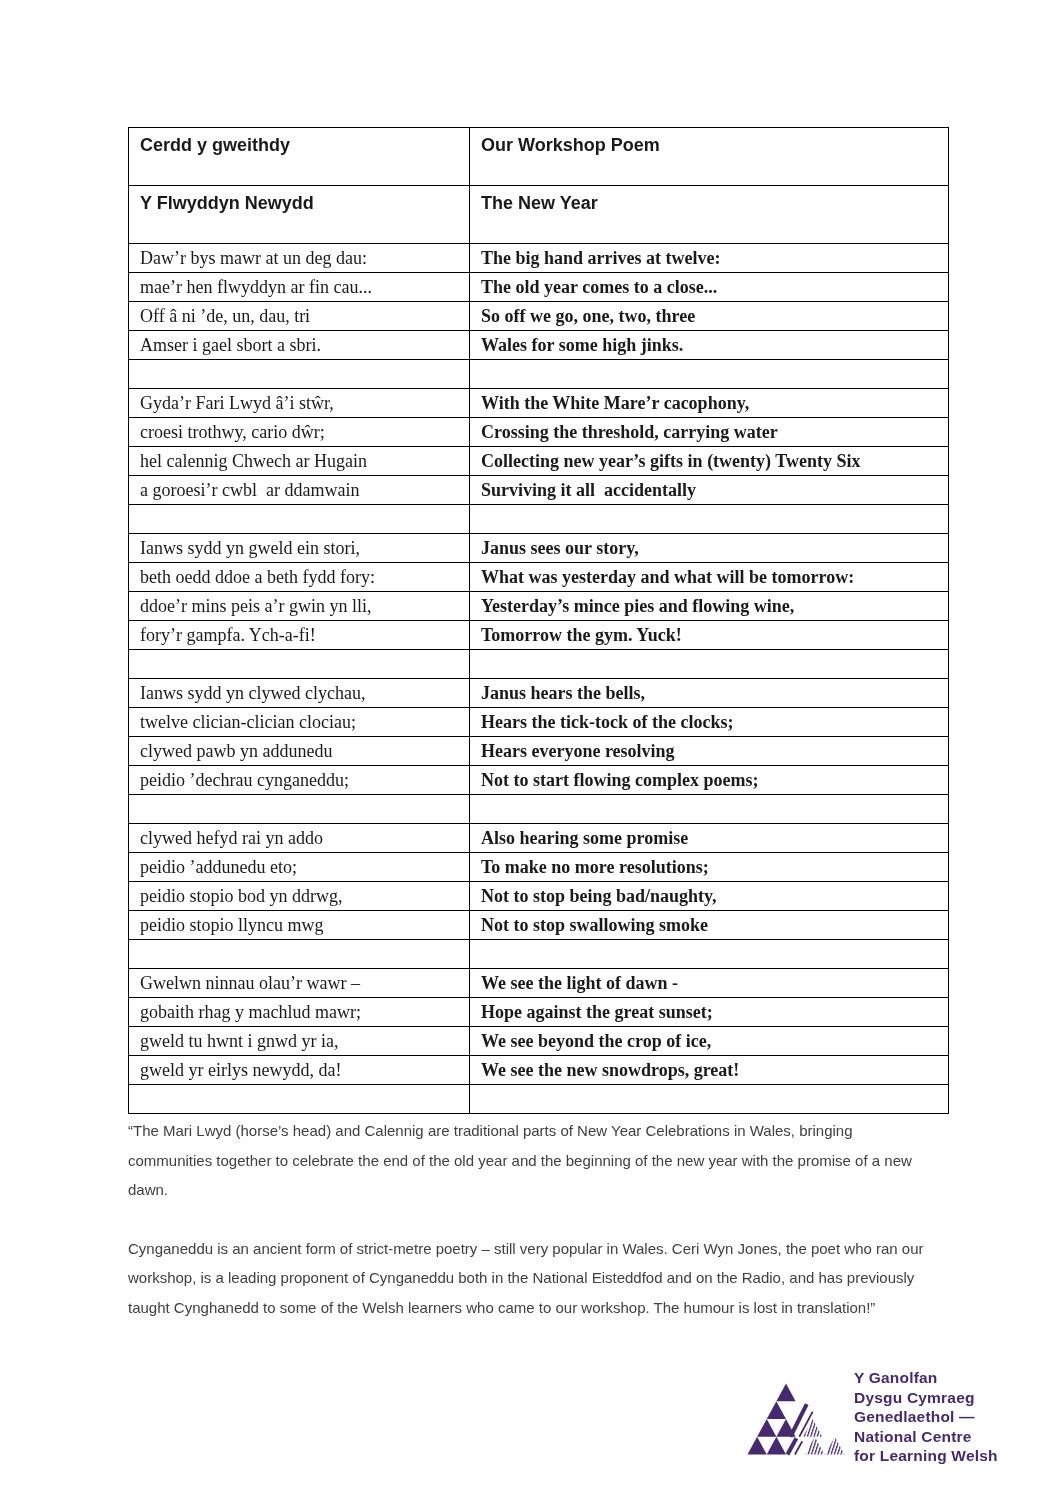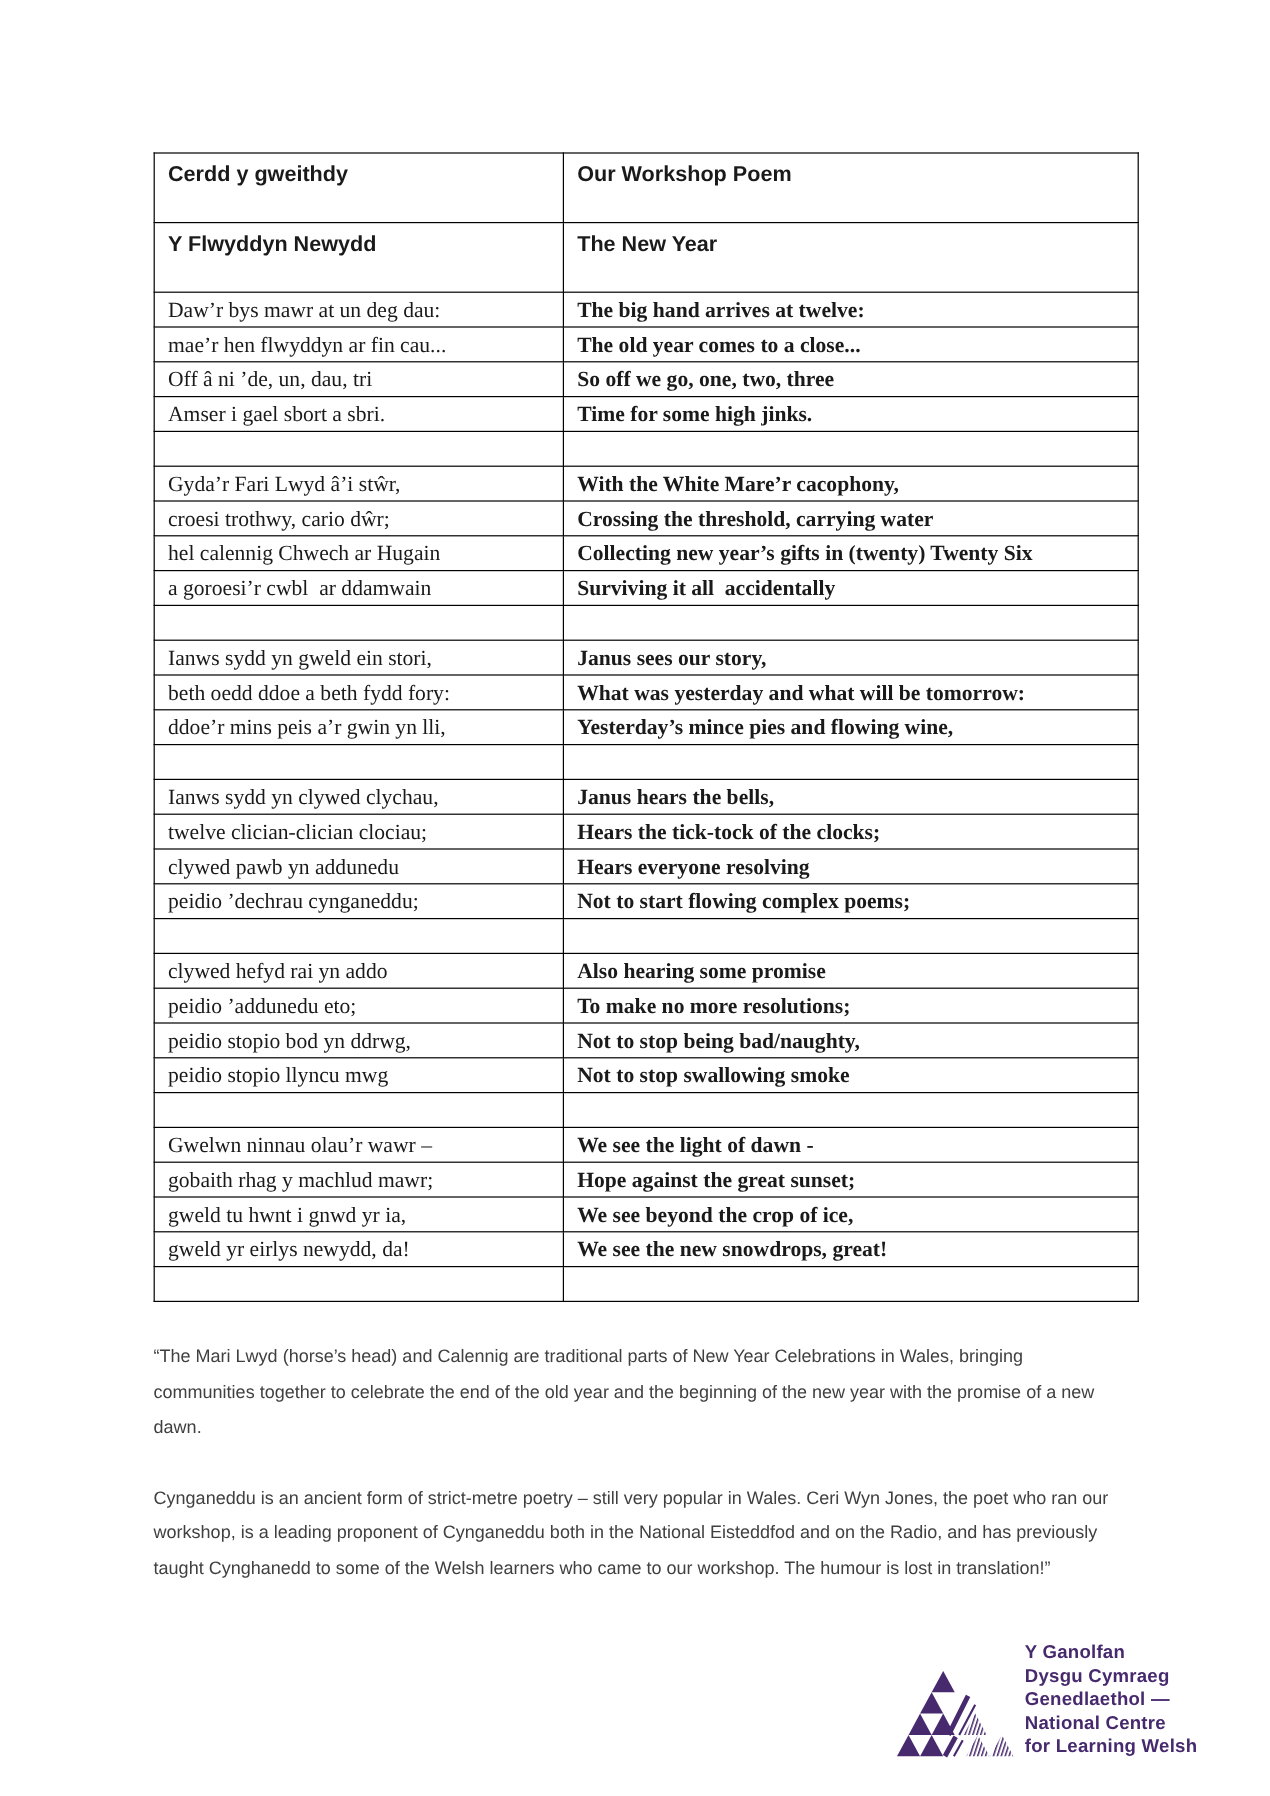--- a/index.html
+++ b/index.html
@@ -27,21 +27,21 @@
   td.en { font-weight:bold; }
 
   
   .bodytext {
     position:absolute; left:128px; top:1116px; width:805px;
     font-size:15px; line-height:29.5px; color:#404040;
   }
   .bodytext p { margin:0 0 29px 0; }
 
   
-  .logo { position:absolute; left:746px; top:1368px; display:flex; align-items:flex-end; }
+  .logo { position:absolute; left:746px; top:1368px; display:flex; align-items:center; }
   .logo-mark { width:100px; height:76px; margin-top:4px; }
   .logo-mark .solid { fill:var(--brand); }
   .logo-mark .sl { stroke:var(--brand); fill:none; }
   .logo-mark .ph { fill:var(--brand); }
   .logo-text {
     margin-left:8px; color:var(--brand); font-weight:bold;
     font-size:15.5px; line-height:19.6px; letter-spacing:0.2px;
   }
 </style>
 </head>
@@ -70,21 +70,21 @@
       <tr class="row">
         <td class="cy">mae’r hen flwyddyn ar fin cau...</td>
         <td class="en">The old year comes to a close...</td>
       </tr>
       <tr class="row">
         <td class="cy">Off â ni ’de, un, dau, tri</td>
         <td class="en">So off we go, one, two, three</td>
       </tr>
       <tr class="row">
         <td class="cy">Amser i gael sbort a sbri.</td>
-        <td class="en">Time for some high jinks.</td>
+        <td class="en">Wales for some high jinks.</td>
       </tr>
       <tr class="row">
         <td class="cy"></td>
         <td class="en"></td>
       </tr>
       <tr class="row">
         <td class="cy">Gyda’r Fari Lwyd â’i stŵr,</td>
         <td class="en">With the White Mare’r cacophony,</td>
       </tr>
       <tr class="row">
@@ -107,20 +107,24 @@
         <td class="cy">Ianws sydd yn gweld ein stori,</td>
         <td class="en">Janus sees our story,</td>
       </tr>
       <tr class="row">
         <td class="cy">beth oedd ddoe a beth fydd fory:</td>
         <td class="en">What was yesterday and what will be tomorrow:</td>
       </tr>
       <tr class="row">
         <td class="cy">ddoe’r mins peis a’r gwin yn lli,</td>
         <td class="en">Yesterday’s mince pies and flowing wine,</td>
+      </tr>
+      <tr class="row">
+        <td class="cy">fory’r gampfa. Ych-a-fi!</td>
+        <td class="en">Tomorrow the gym. Yuck!</td>
       </tr>
       <tr class="row">
         <td class="cy"></td>
         <td class="en"></td>
       </tr>
       <tr class="row">
         <td class="cy">Ianws sydd yn clywed clychau,</td>
         <td class="en">Janus hears the bells,</td>
       </tr>
       <tr class="row">

